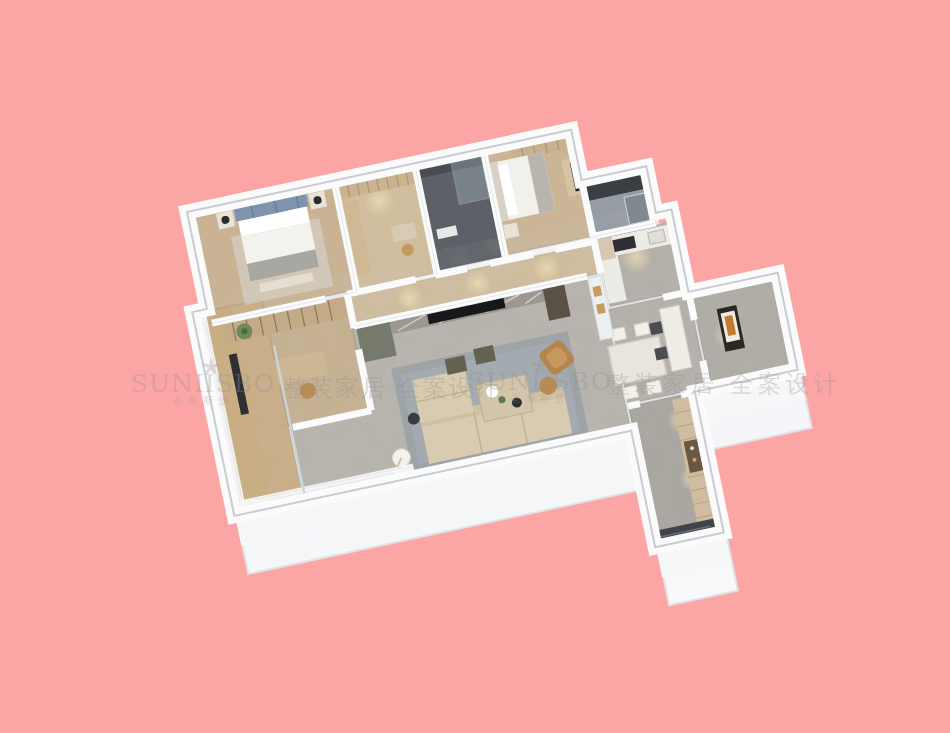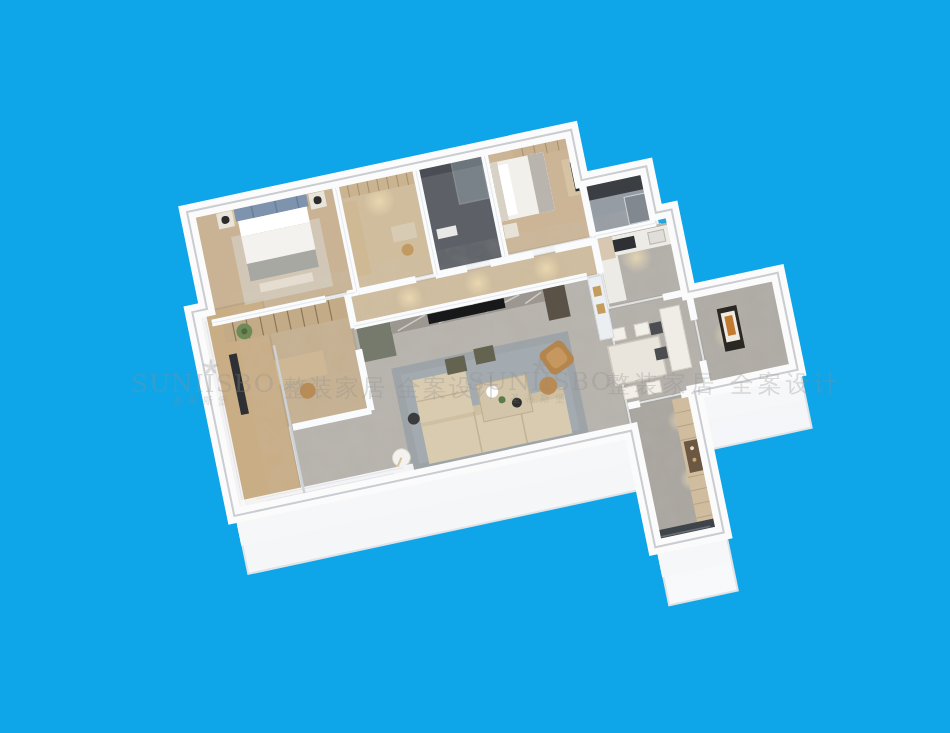--- a/index.html
+++ b/index.html
@@ -1,16 +1,16 @@
 <!DOCTYPE html>
 <html><head>
 <meta charset="utf-8">
 <style>
   html,body{margin:0;padding:0;background:#ffffff;}
-  .stage{position:relative;width:950px;height:733px;background:#0ea5e9;overflow:hidden;
+  .stage{position:relative;width:950px;height:733px;background:#fca5a5;overflow:hidden;
          font-family:"DejaVu Sans","Liberation Sans",sans-serif;}
   svg{display:block}
   .flr{stroke:rgba(70,70,70,.10);stroke-width:2;}
   .iw{stroke:#fafbfc;stroke-width:7;fill:none;stroke-linecap:butt;}
   .iw2{stroke:#d9dce0;stroke-width:1;fill:none;opacity:.6;}
   .wm-brand{font-family:"DejaVu Serif","Liberation Serif",serif;font-size:25px;letter-spacing:1px;}
   .wm-cn{font-size:10px;letter-spacing:5px;}
   .wm-tag{font-size:24px;letter-spacing:2px;}
   .wm{fill:#8f8f8f;opacity:.30;}
 </style>

